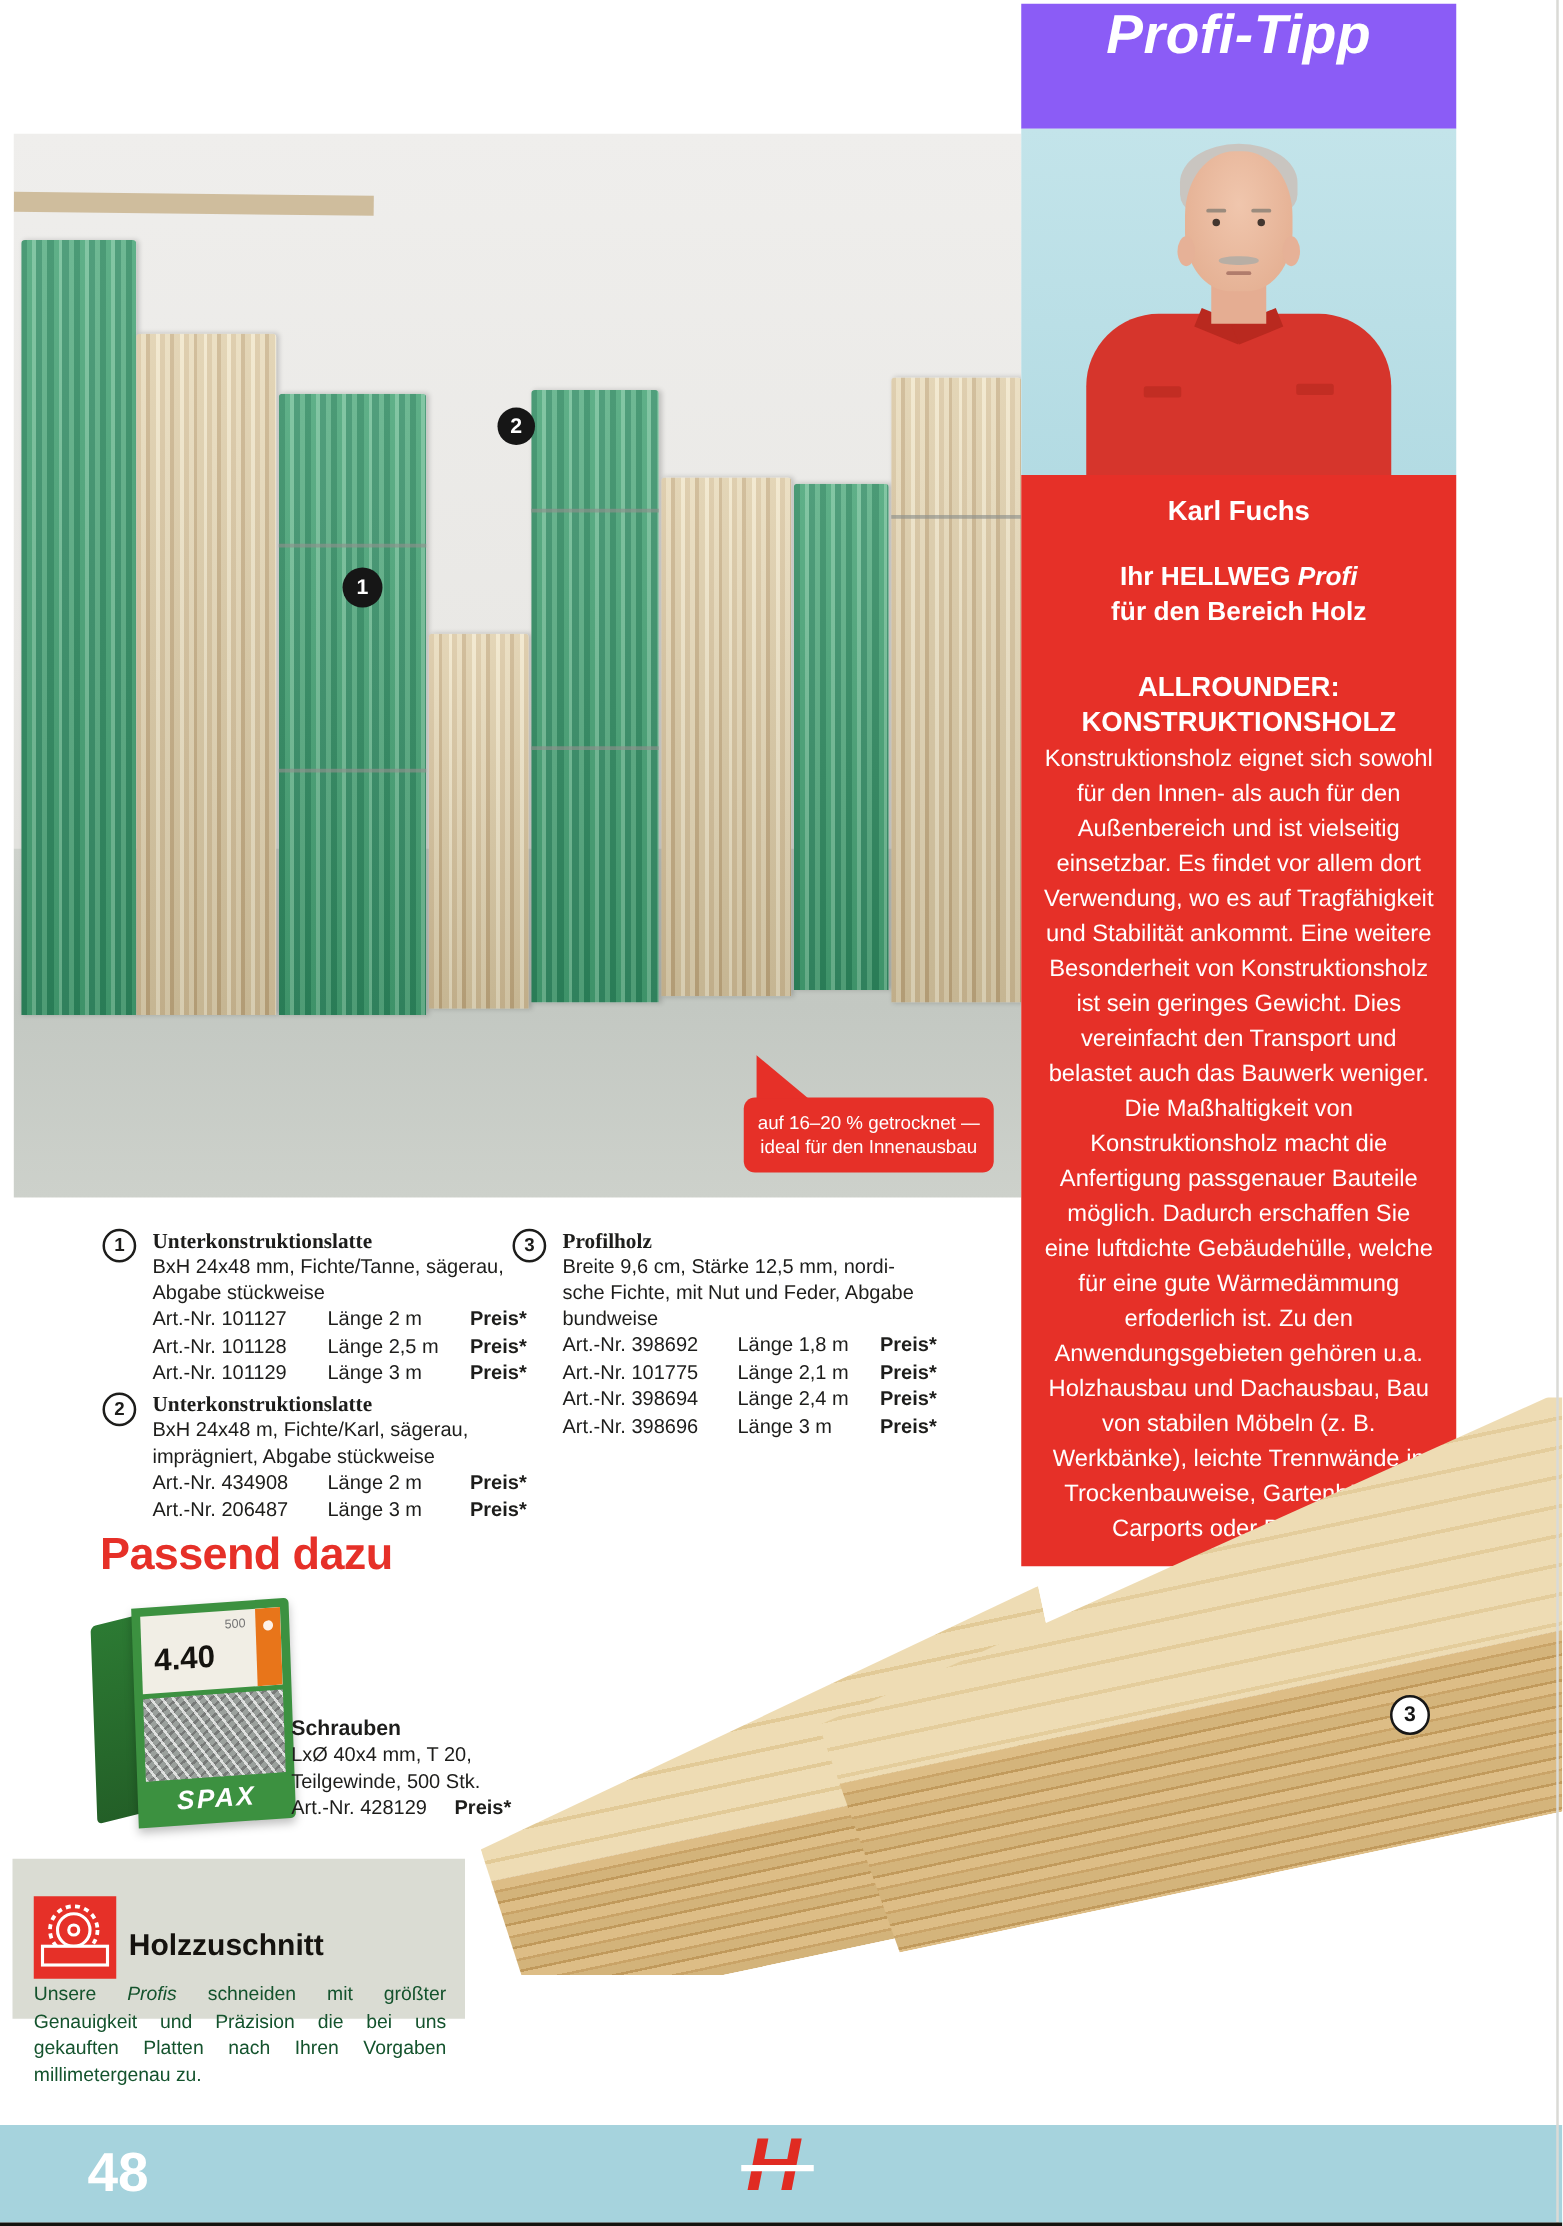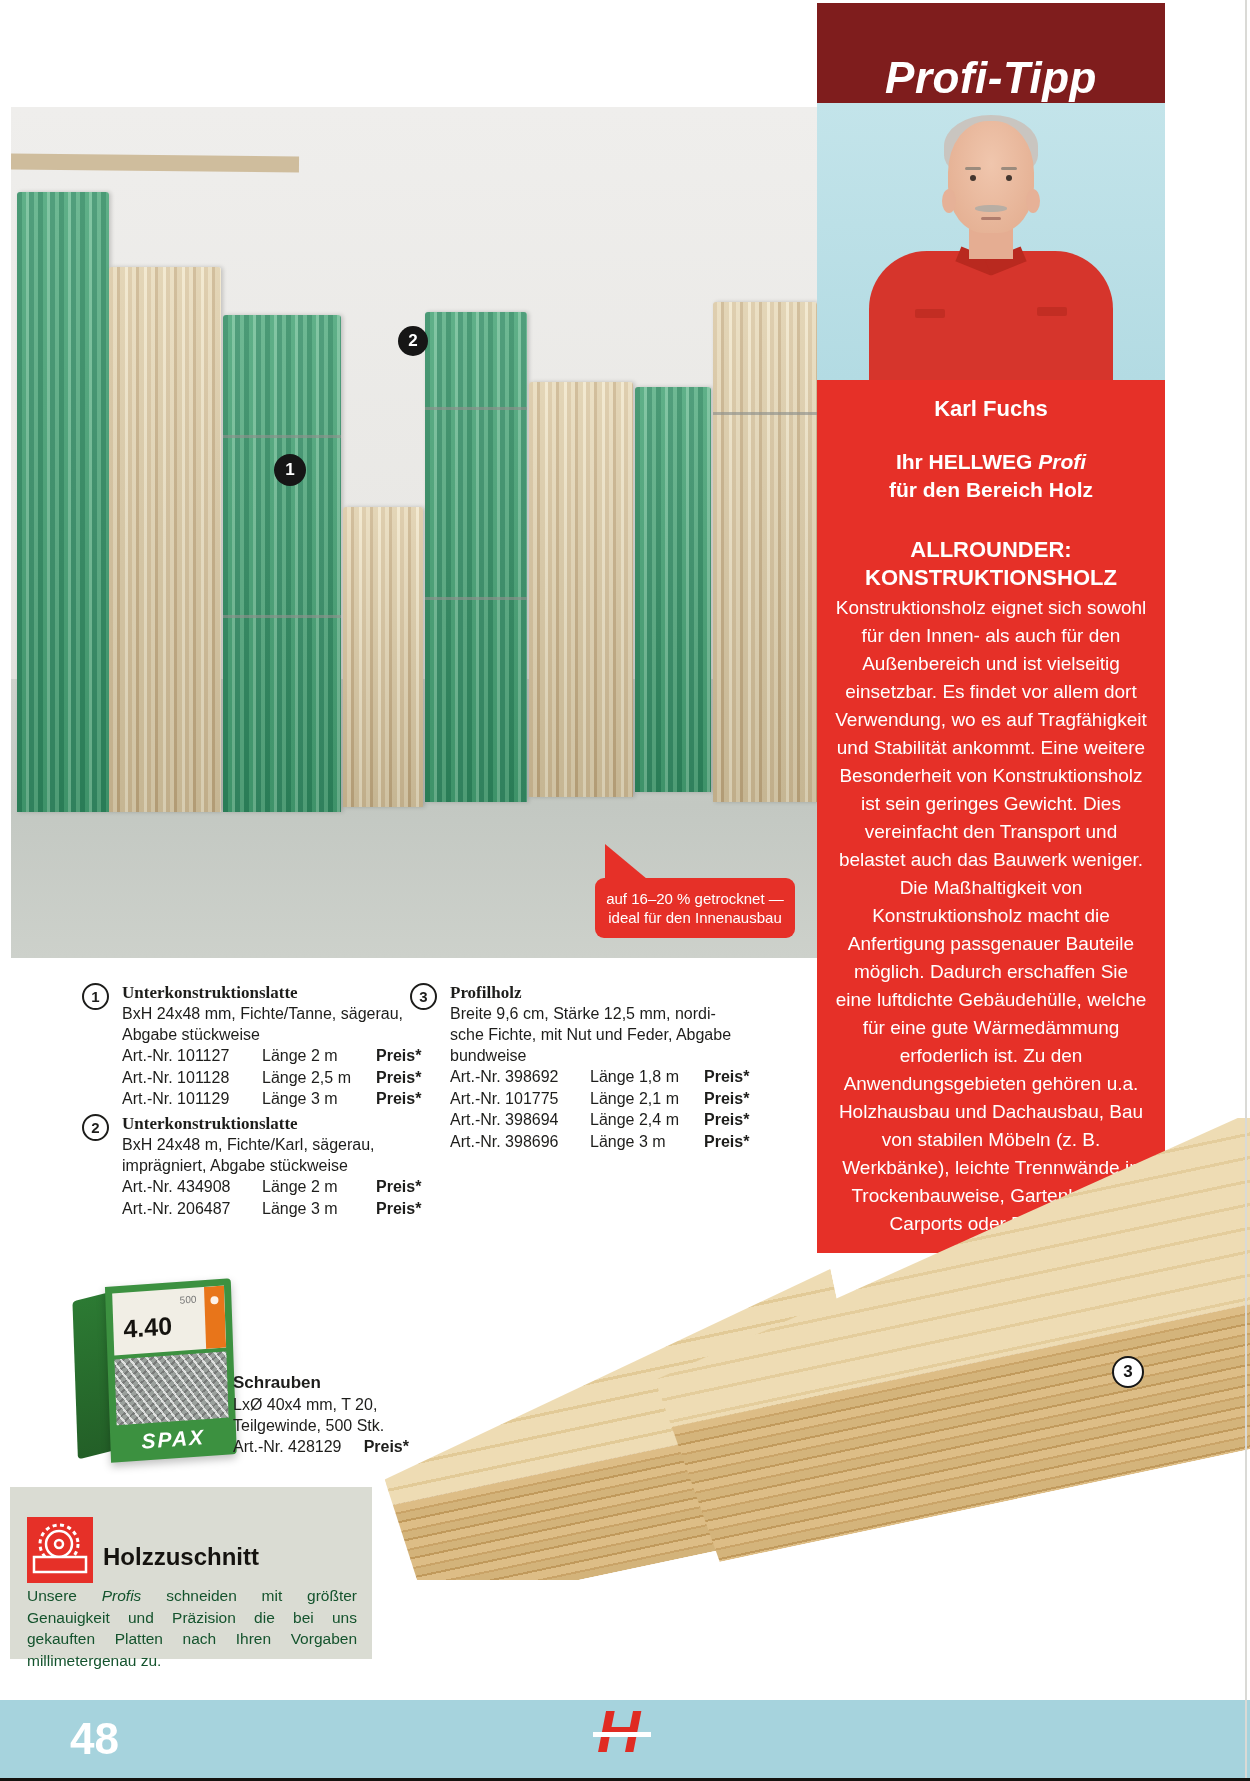--- a/index.html
+++ b/index.html
@@ -27,22 +27,22 @@
     box-sizing:border-box;color:#161616;display:flex;align-items:center;justify-content:center;
     font-weight:bold;font-size:17px;}
 
   
   .badge{left:595px;top:878px;width:200px;height:60px;background:#e63028;border-radius:9px;
     color:#fff;font-size:15px;line-height:19px;text-align:center;padding-top:11px;box-sizing:border-box;}
   .badge-tip{position:absolute;top:-34px;left:10px;width:42px;height:35px;background:#e63028;
     clip-path:polygon(0 0,100% 100%,0 100%);}
 
   
-  .banner{left:817px;top:3px;width:348px;height:100px;background:#7f1d1d;
-    display:flex;align-items:flex-end;justify-content:center;}
+  .banner{left:817px;top:3px;width:348px;height:100px;background:#8b5cf6;
+    display:flex;align-items:flex-start;justify-content:center;}
   .banner-text{color:#fff;font-size:44px;font-weight:bold;font-style:italic;letter-spacing:.5px;}
   .portrait{left:817px;top:103px;width:348px;height:277px;overflow:hidden;
     background:linear-gradient(180deg,#c3e4ea,#b3dbe3);}
   .p-hair{position:absolute;top:12px;left:50%;transform:translateX(-50%);width:94px;height:62px;
     background:#c9c5c0;border-radius:50% 50% 35% 35%;}
   .p-head{position:absolute;top:18px;left:50%;transform:translateX(-50%);width:86px;height:112px;
     background:radial-gradient(ellipse at 50% 38%,#f0c6ad,#e2ab8d);border-radius:46% 46% 42% 42%;}
   .p-ear{position:absolute;top:68px;width:14px;height:24px;background:#e6b197;border-radius:50%;}
   .p-brow{position:absolute;top:46px;width:16px;height:3px;background:#9b8b7d;border-radius:2px;}
   .p-eye{position:absolute;top:54px;width:6px;height:6px;background:#43362f;border-radius:50%;}
@@ -107,21 +107,21 @@
   .stack-a{left:250px;top:12px;width:640px;height:330px;transform:rotate(-12deg);transform-origin:85% 20%;
     clip-path:polygon(0 42%,100% 0,100% 100%,4% 100%);}
   .stack-b{left:4px;top:198px;width:480px;height:252px;transform:rotate(-12deg);
     clip-path:polygon(0 45%,100% 0,100% 100%,3% 100%);}
   .surf-a{height:188px;background:repeating-linear-gradient(180deg,#eedcb4 0 20px,#e4cd9c 20px 23px);}
   .edge-a{height:142px;background:repeating-linear-gradient(180deg,#ddbd86 0 8px,#caa468 8px 10px,#d4b47b 10px 18px,#c19a5c 18px 20px);}
   .surf-b{height:140px;background:repeating-linear-gradient(180deg,#eedcb4 0 18px,#e2ca97 18px 21px);}
   .edge-b{height:112px;background:repeating-linear-gradient(180deg,#ddbd86 0 8px,#c9a367 8px 10px,#d3b37a 10px 17px,#c0995b 17px 19px);}
 
   
-  .holz{left:10px;top:1487px;width:362px;height:172px;background:#dadcd3;}
+  .holz{left:10px;top:1487px;width:362px;height:128px;background:#dadcd3;}
   .holz-icon{position:absolute;left:17px;top:30px;width:66px;height:66px;background:#e63028;}
   .holz-title{position:absolute;left:93px;top:56px;font-size:24px;font-weight:bold;color:#15130f;}
   .holz-body{position:absolute;left:17px;top:98px;width:330px;font-size:15.5px;line-height:21.5px;
     text-align:justify;color:#14532d;}
 
   
   .footer{left:0;top:1700px;width:1250px;height:78px;background:#a6d3dd;}
   .pagenum{position:absolute;left:70px;top:14px;font-size:44px;font-weight:bold;color:#fff;}
   .logo{position:absolute;left:597px;top:8px;width:60px;height:60px;}
   .logo-h{position:absolute;left:0;top:-6px;font-size:60px;line-height:60px;font-weight:bold;
@@ -275,20 +275,21 @@
         <span class="lst-price">Preis*</span>
       </div>
       <div class="lst-row">
         <span class="lst-art">Art.-Nr. 398696</span>
         <span class="lst-len">Länge 3 m</span>
         <span class="lst-price">Preis*</span>
       </div>
     </div>
   </div>
 
+  <div class="abs passend">Passend dazu</div>
 
   <div class="abs spax">
     <div class="spax-left"></div>
     <div class="spax-front">
       <div class="spax-label">
         <span class="spax-500">500</span>
         <span class="spax-size">4.40</span>
         <div class="spax-orange">
             <div class="spax-bit"></div>
           </div>

